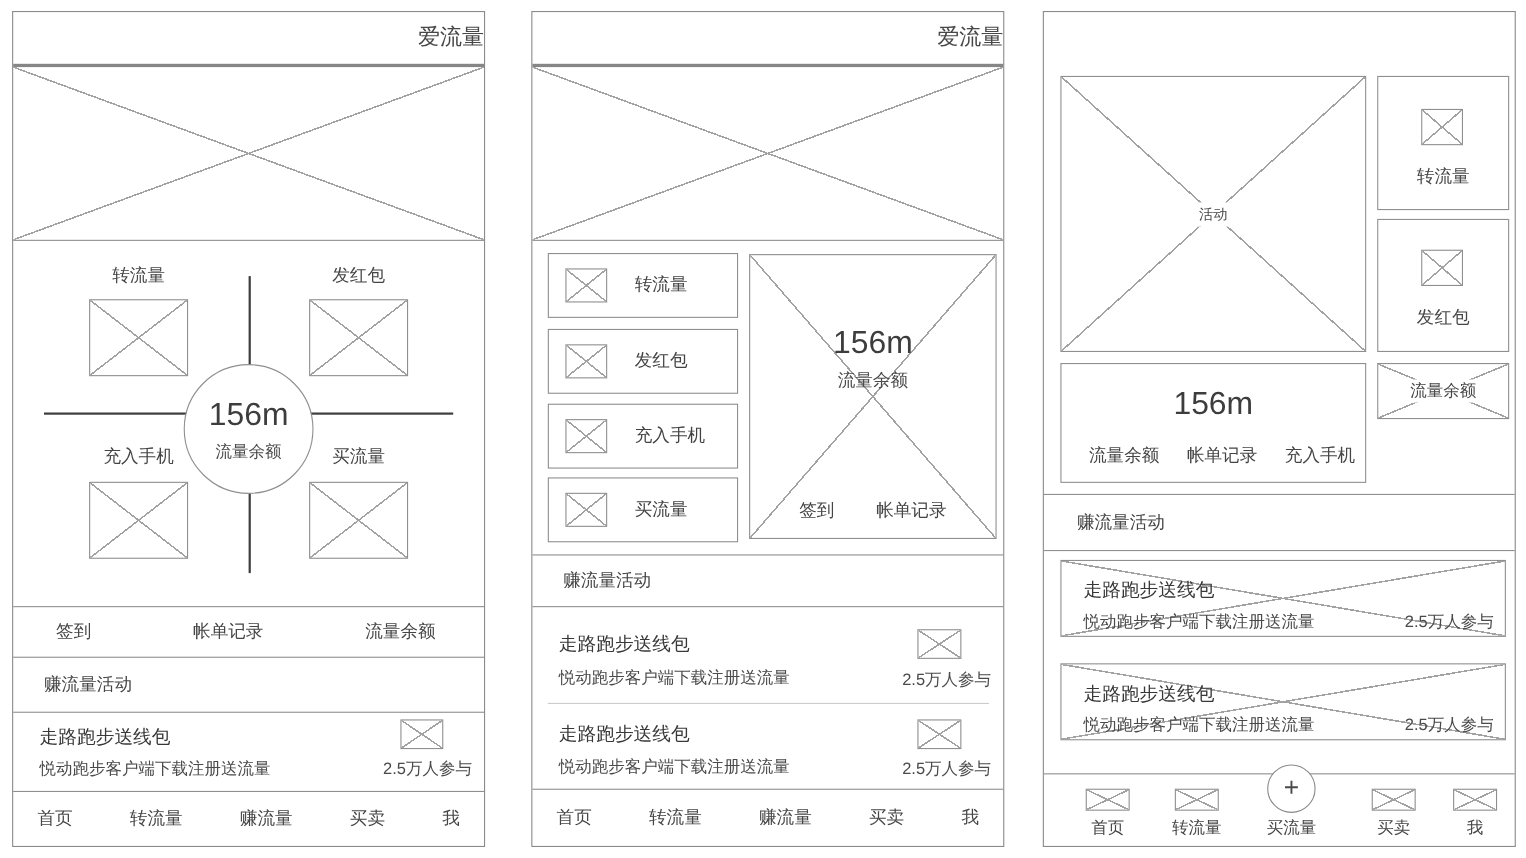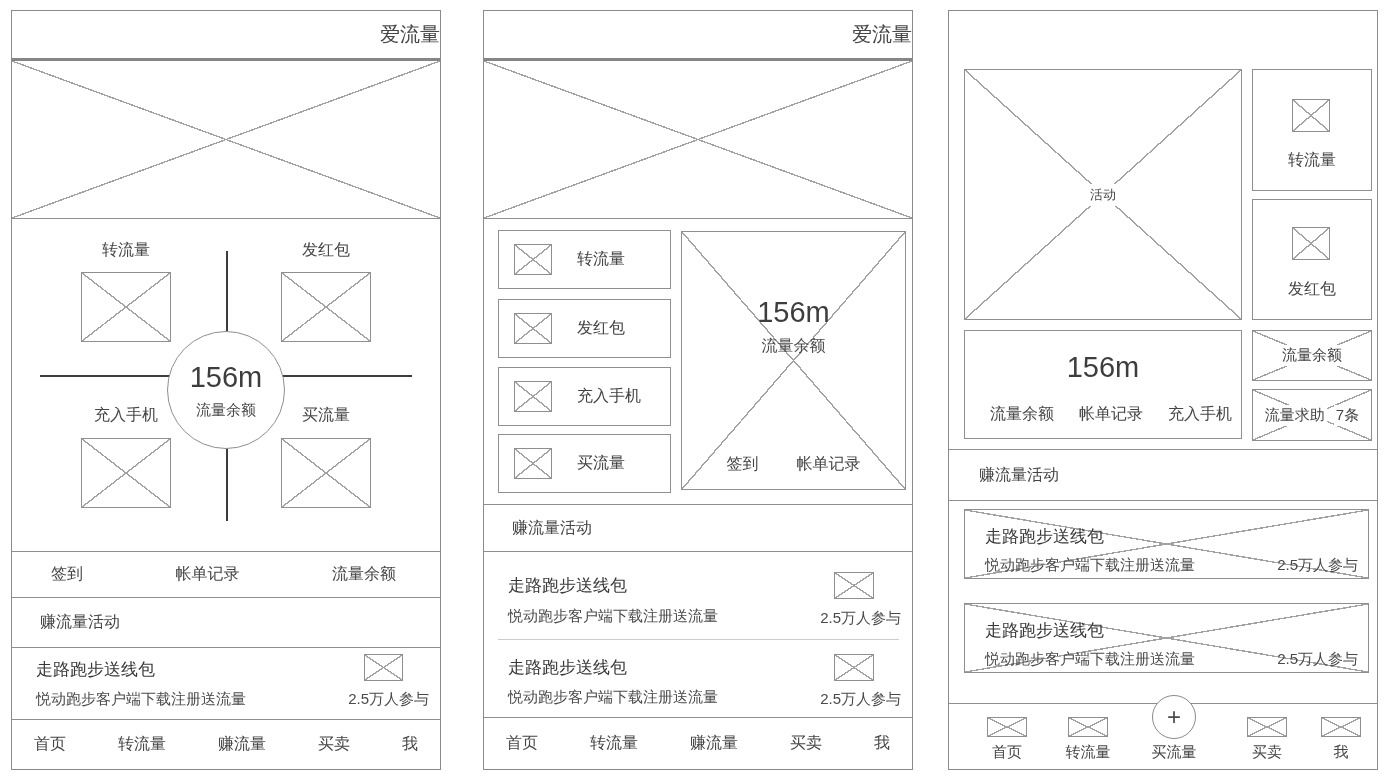--- a/index.html
+++ b/index.html
@@ -207,24 +207,20 @@
     <div class="abs" style="left:0; right:0; bottom:13px; display:flex; justify-content:space-between; padding:0 9px 0 25px; font-size:16px; color:#454545">
       <span>流量余额</span>
       <span>帐单记录</span>
       <span>充入手机</span>
     </div>
   </div>
 
   <div class="abs box cross sidecard" style="top:319px; height:51px">
     <span>流量余额</span>
   </div>
-  <div class="abs box cross sidecard" style="top:378px; height:52px">
-    <span>流量求助</span>
-    <span>7条</span>
-  </div>
 
   <div class="row sectionrow" style="top:438px; height:52px; border-top:1px solid #8f8f8f; padding-left:30px">
     <span>赚流量活动</span>
   </div>
 
   <div class="abs box cross" style="left:15px; top:498px; width:405px; height:70px">
     <div class="abs atitle" style="left:20px; top:15px">走路跑步送线包</div>
     <div class="abs asub" style="left:20px; top:46px">悦动跑步客户端下载注册送流量</div>
     <div class="abs asub" style="right:10px; top:46px">2.5万人参与</div>
   </div>

